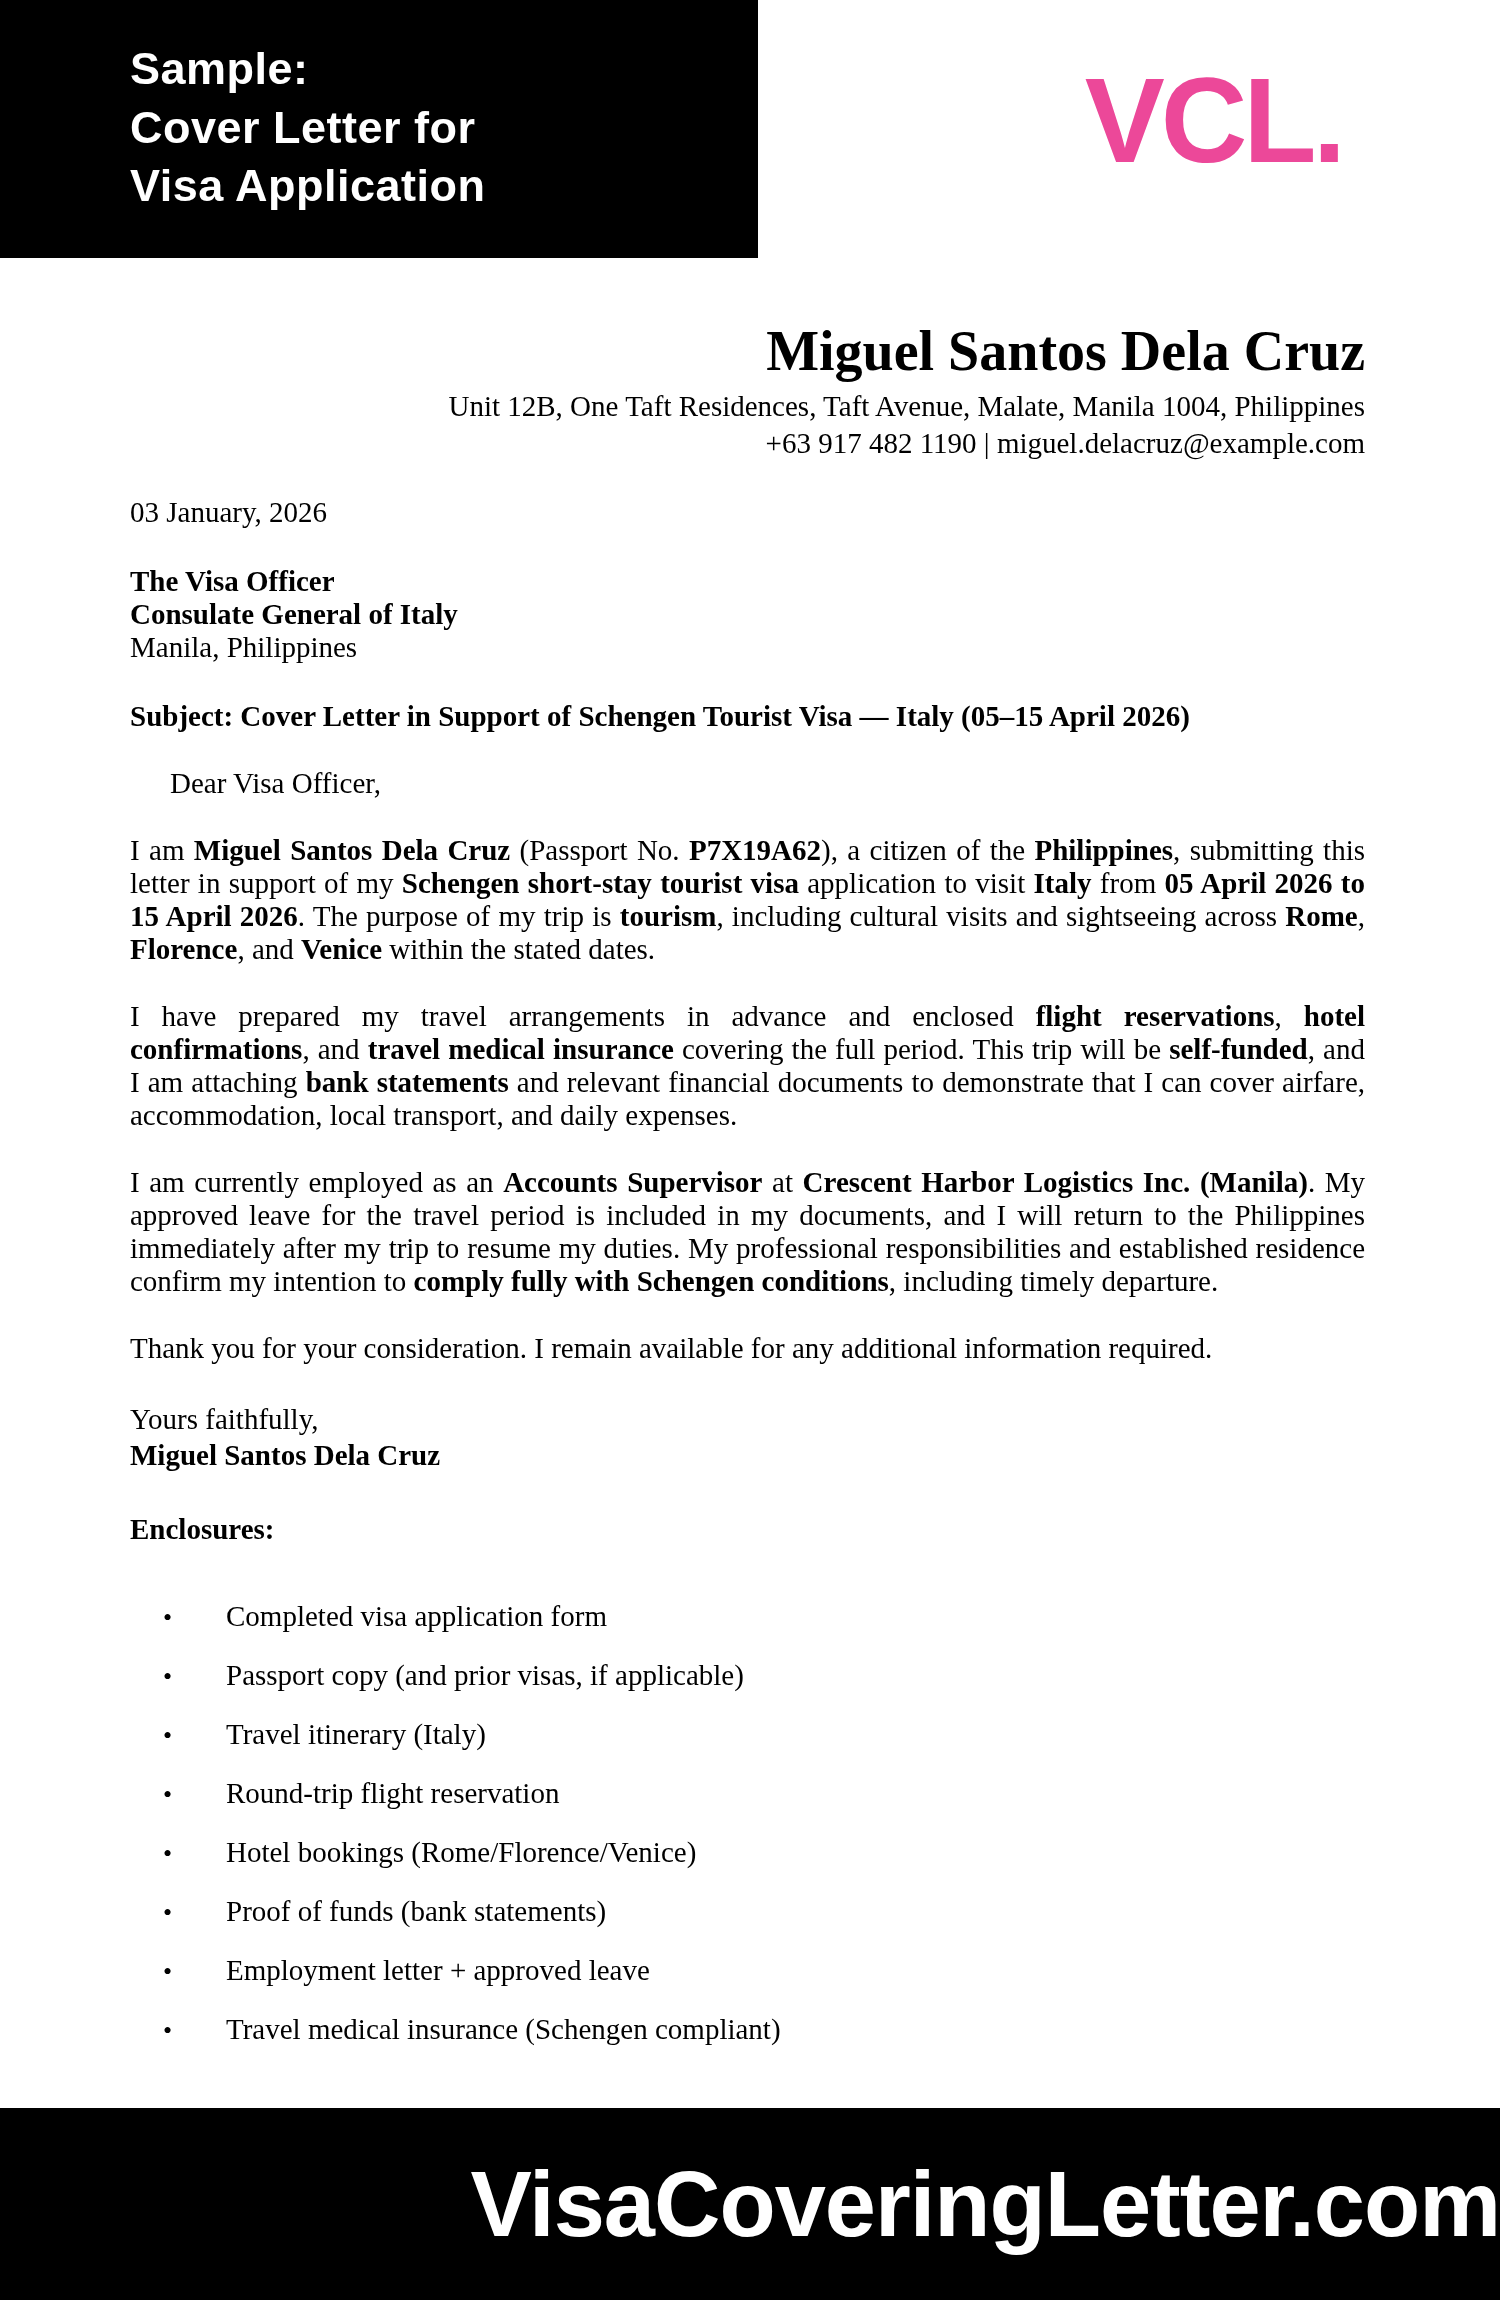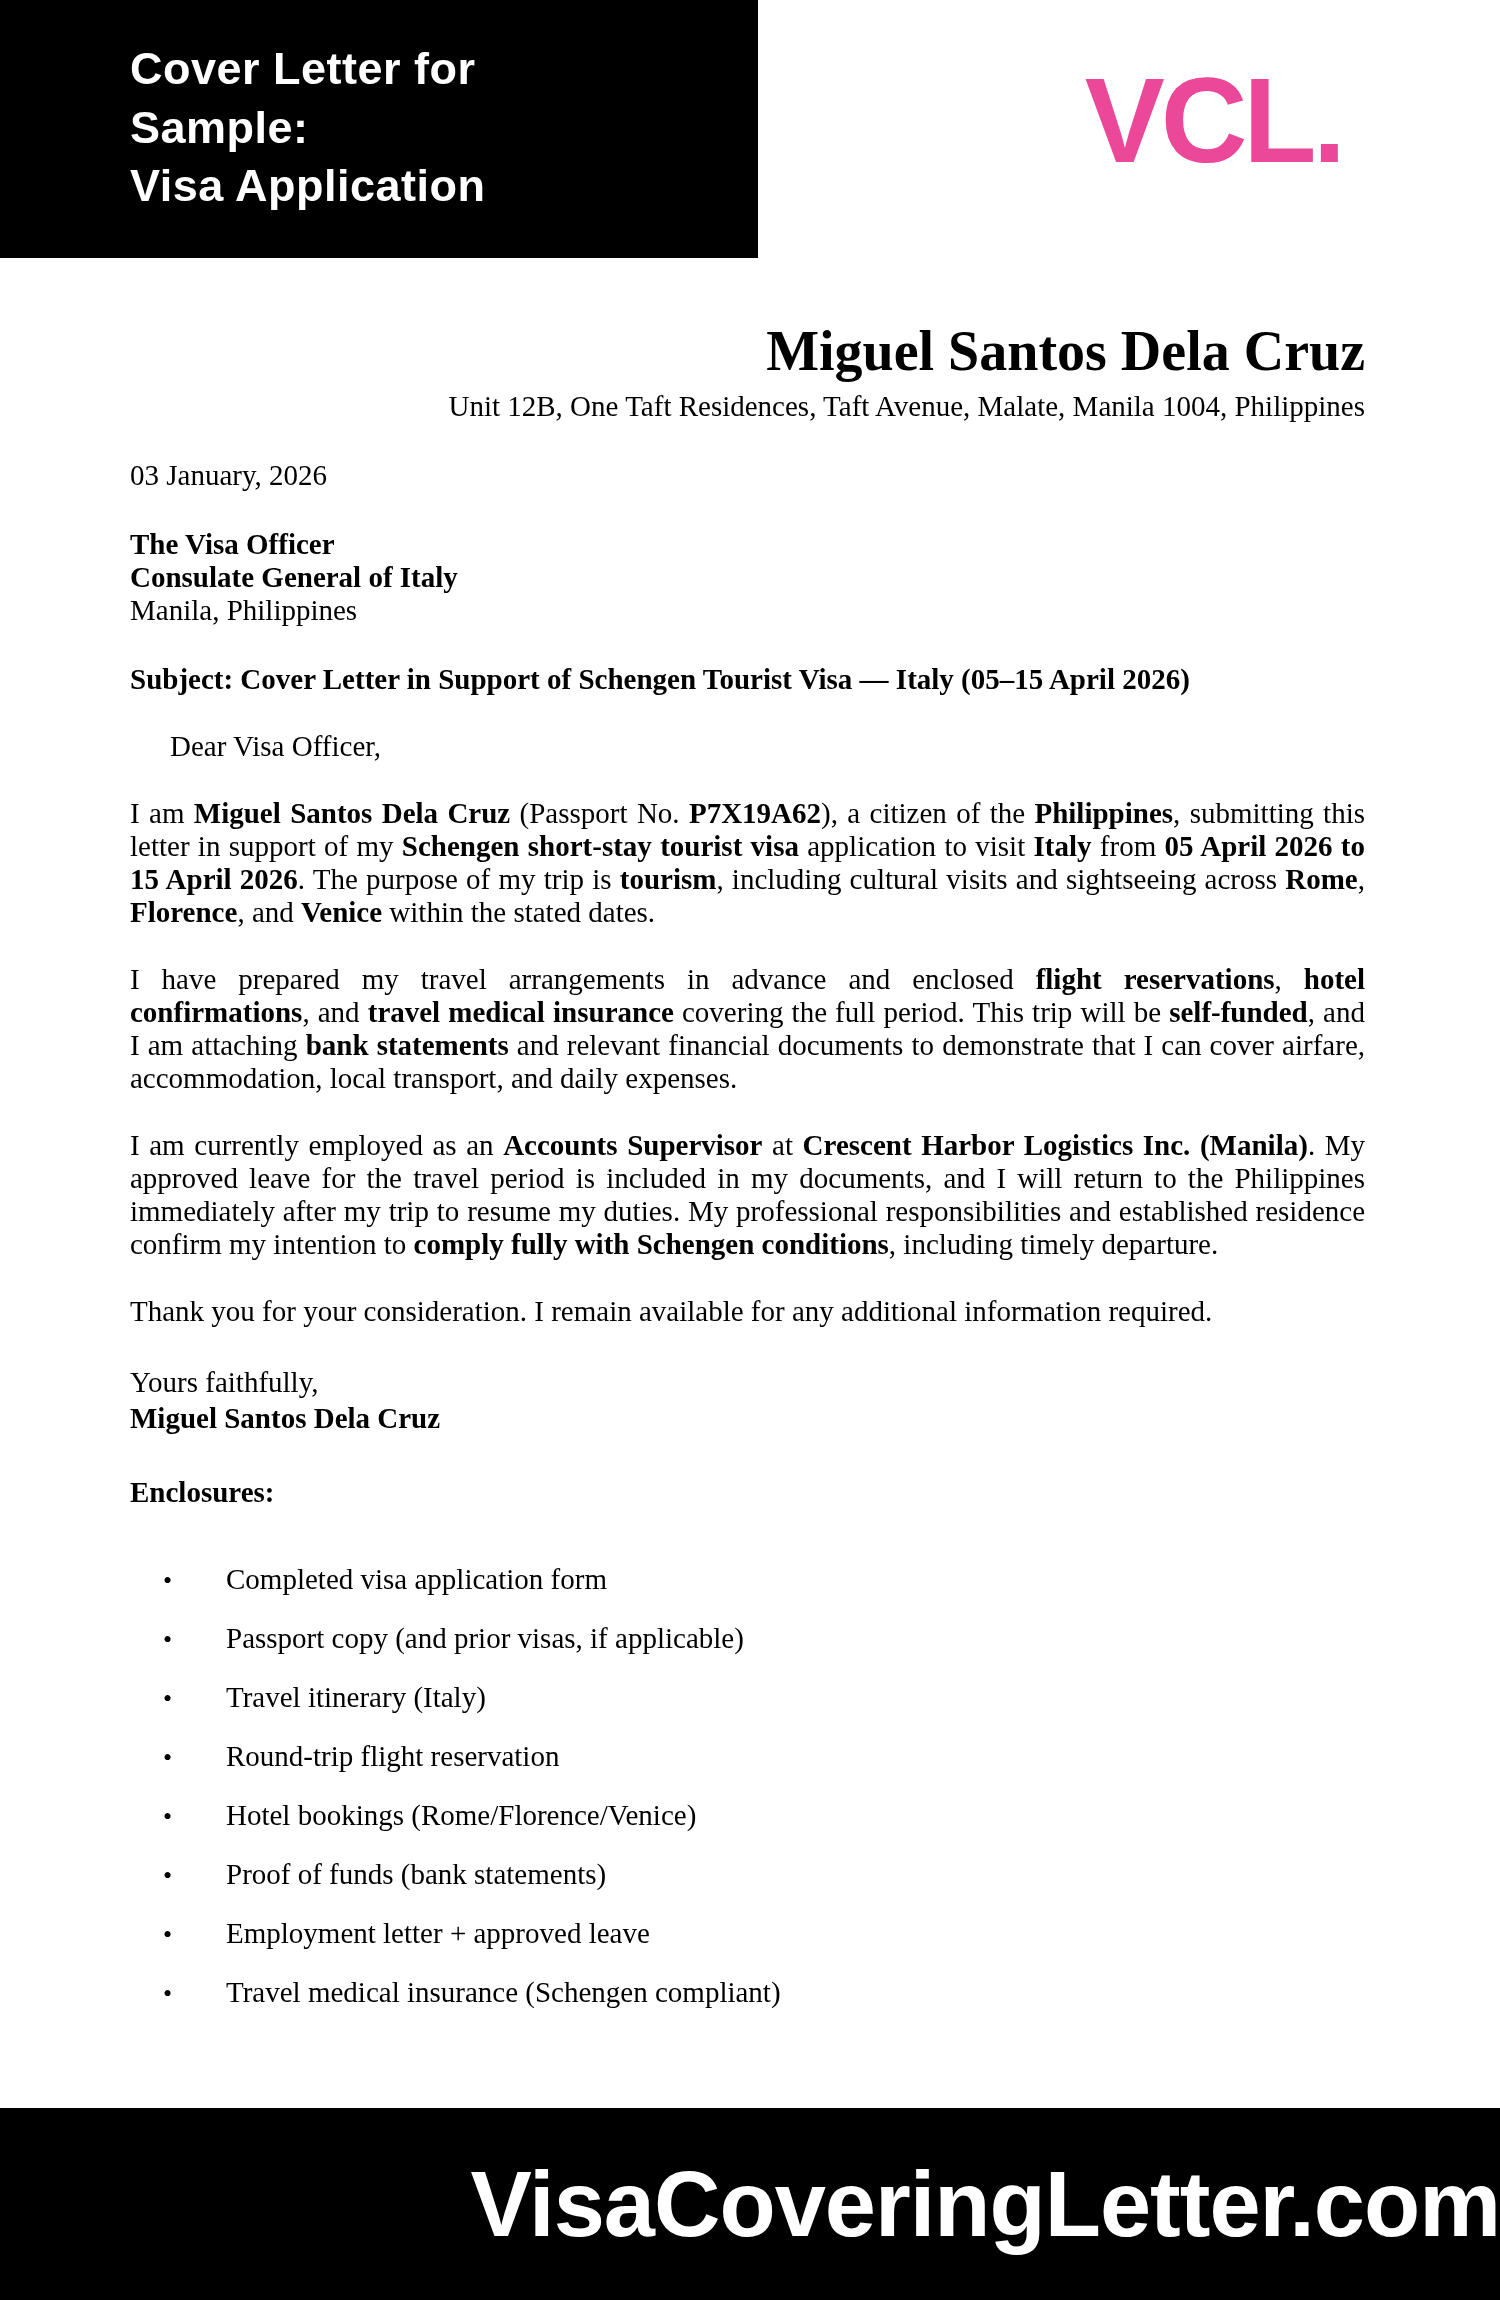--- a/index.html
+++ b/index.html
@@ -103,32 +103,33 @@
     font-weight: 700;
     font-size: 92px;
     letter-spacing: -1px;
     padding-left: 12px;
   }
 </style>
 </head>
 <body>
 
 <div class="sample-banner">
+  <div>Sample:</div>
   <div>Cover Letter for</div>
-  <div>Sample:</div>
   <div>Visa Application</div>
 </div>
 
 <div class="logo">VCL.</div>
 
 <div class="letter">
 
   <div class="sender">
     <div class="sender-name">Miguel Santos Dela Cruz</div>
     <div class="sender-address">Unit 12B, One Taft Residences, Taft Avenue, Malate, Manila 1004, Philippines</div>
+    <div class="sender-contact">+63 917 482 1190 | miguel.delacruz@example.com</div>
   </div>
 
   <div class="date-line">03 January, 2026</div>
 
   <div class="recipient">
     <div class="recipient-line bold">The Visa Officer</div>
     <div class="recipient-line bold">Consulate General of Italy</div>
     <div class="recipient-line">Manila, Philippines</div>
   </div>
 

